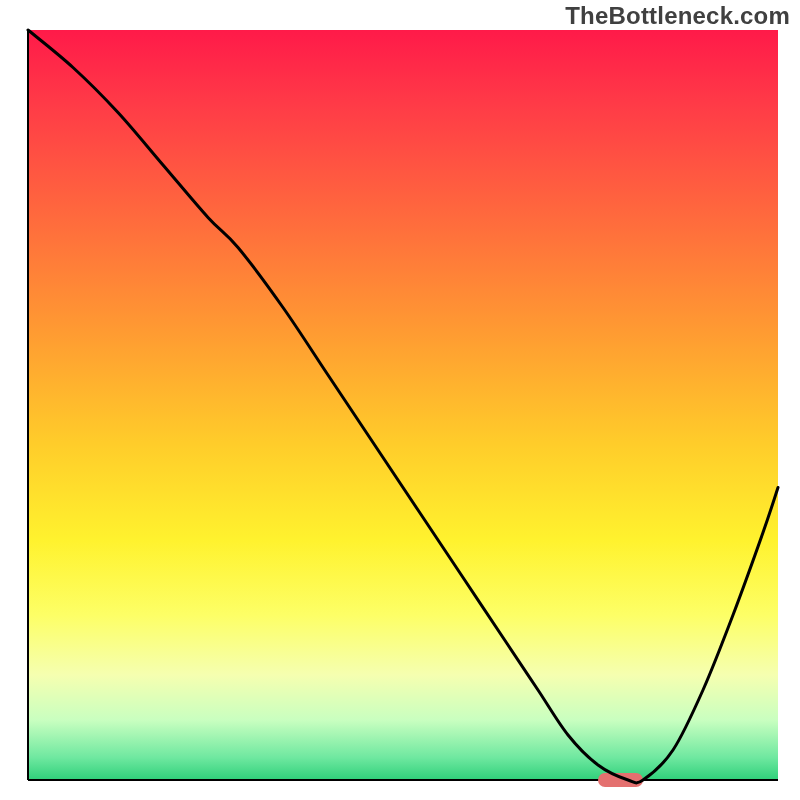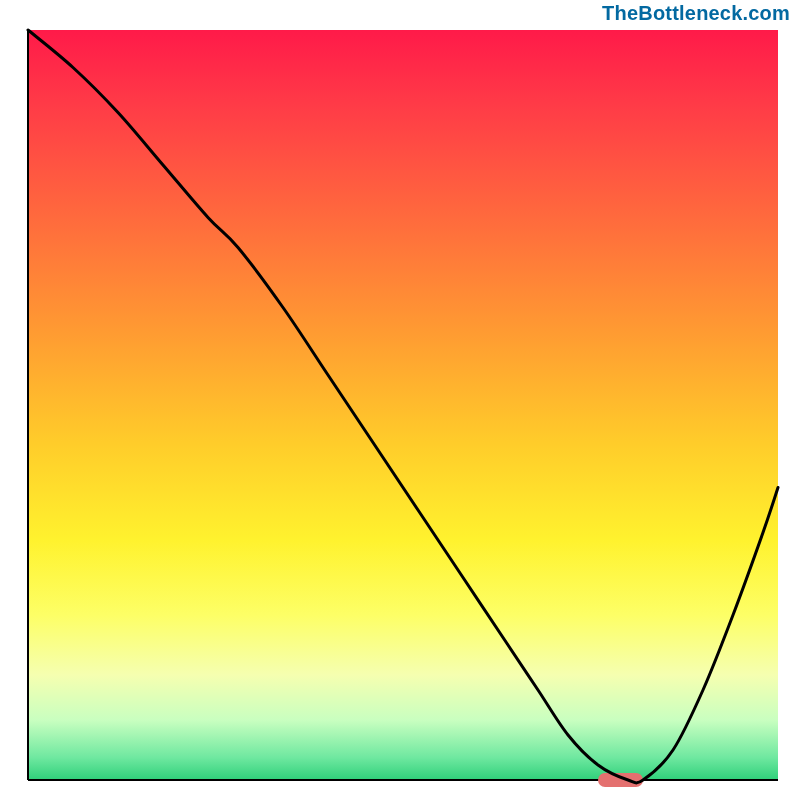--- a/index.html
+++ b/index.html
@@ -12,23 +12,23 @@
   }
   .frame {
     position: relative;
     width: 800px;
     height: 800px;
   }
   .watermark {
     position: absolute;
     top: 2px;
     right: 10px;
-    font-size: 20px;
+    font-size: 24px;
     font-weight: 600;
-    color: #0369a1;
+    color: #404040;
     letter-spacing: 0.2px;
   }
   svg {
     position: absolute;
     left: 0;
     top: 0;
   }
 </style>
 </head>
 <body>

